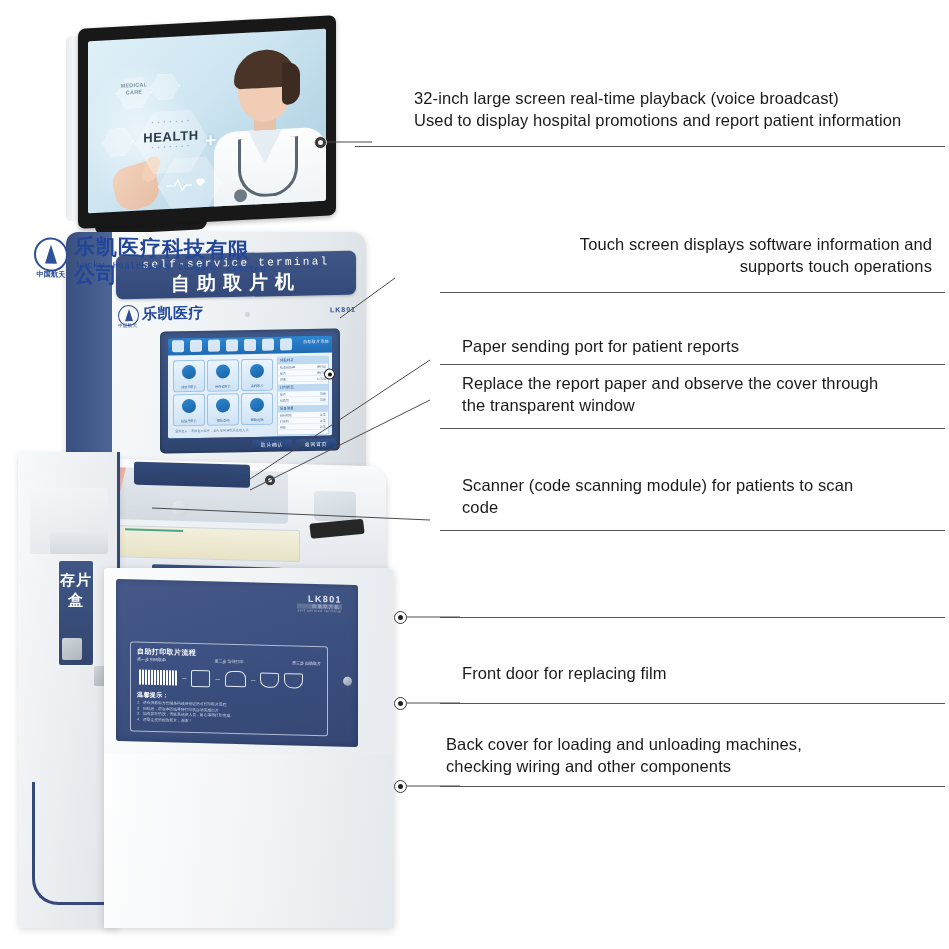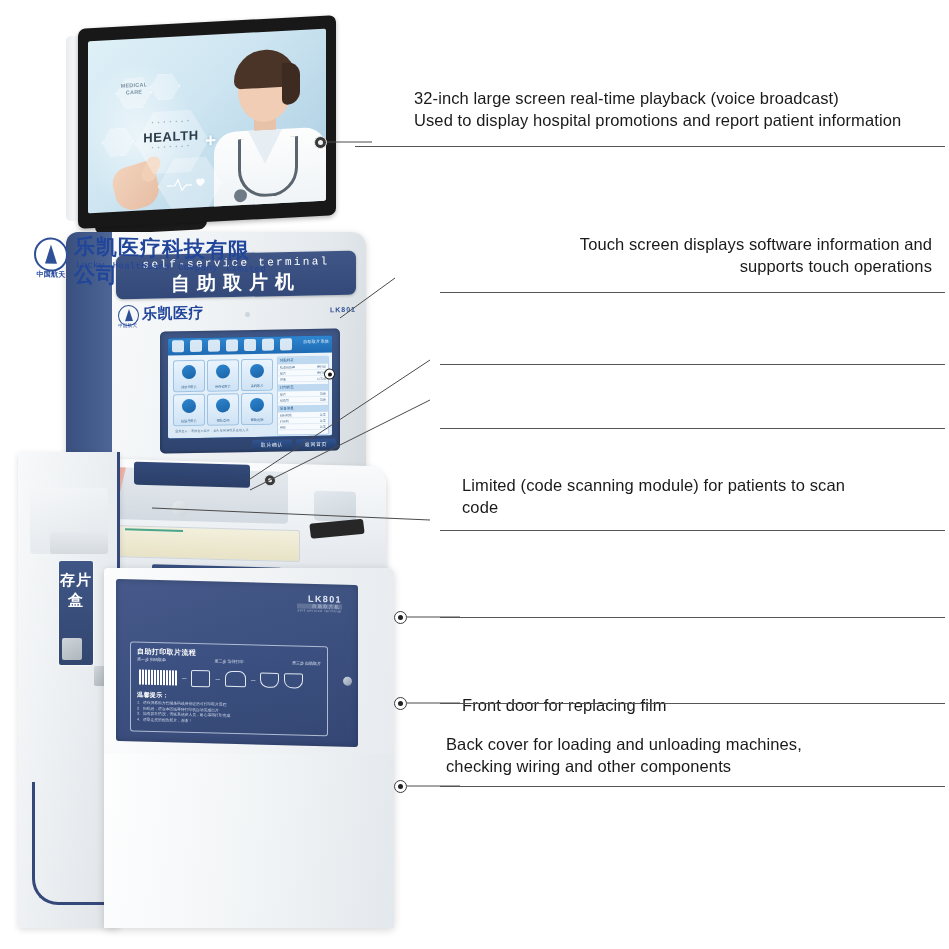--- a/index.html
+++ b/index.html
@@ -421,30 +421,33 @@
   <div class="anchor" style="left:394px;top:780px;"></div>
 
   <div class="callout" style="left:371px;top:88px;width:560px;margin-left:43px;">32-inch large screen real-time playback (voice broadcast)
 Used to display hospital promotions and report patient information</div>
   <div class="divider" style="left:355px;top:146px;width:590px;"></div>
 
   <div class="callout" style="left:462px;top:234px;width:470px;text-align:right;">Touch screen displays software information and
 supports  touch operations</div>
   <div class="divider" style="left:440px;top:292px;width:505px;"></div>
 
+  <div class="callout" style="left:462px;top:336px;width:470px;">Paper sending port for patient reports</div>
   <div class="divider" style="left:440px;top:364px;width:505px;"></div>
 
+  <div class="callout" style="left:462px;top:373px;width:470px;">Replace the report paper and observe the cover through
+the transparent window</div>
   <div class="divider" style="left:440px;top:428px;width:505px;"></div>
 
-  <div class="callout" style="left:462px;top:475px;width:470px;">Limited (code scanning module) for patients to scan
+  <div class="callout" style="left:462px;top:475px;width:470px;">Scanner (code scanning module) for patients to scan
 code</div>
   <div class="divider" style="left:440px;top:530px;width:505px;"></div>
 
   <div class="divider" style="left:440px;top:617px;width:505px;"></div>
 
-  <div class="callout" style="left:462px;top:663px;width:470px;margin-top:32px;">Front door for replacing film</div>
+  <div class="callout" style="left:462px;top:663px;width:470px;">Front door for replacing film</div>
   <div class="divider" style="left:440px;top:703px;width:505px;"></div>
 
   <div class="callout" style="left:446px;top:734px;width:470px;">Back cover for loading and unloading machines,
 checking wiring and other components</div>
   <div class="divider" style="left:440px;top:786px;width:505px;"></div>
 
 </div>
 
 </body></html>

